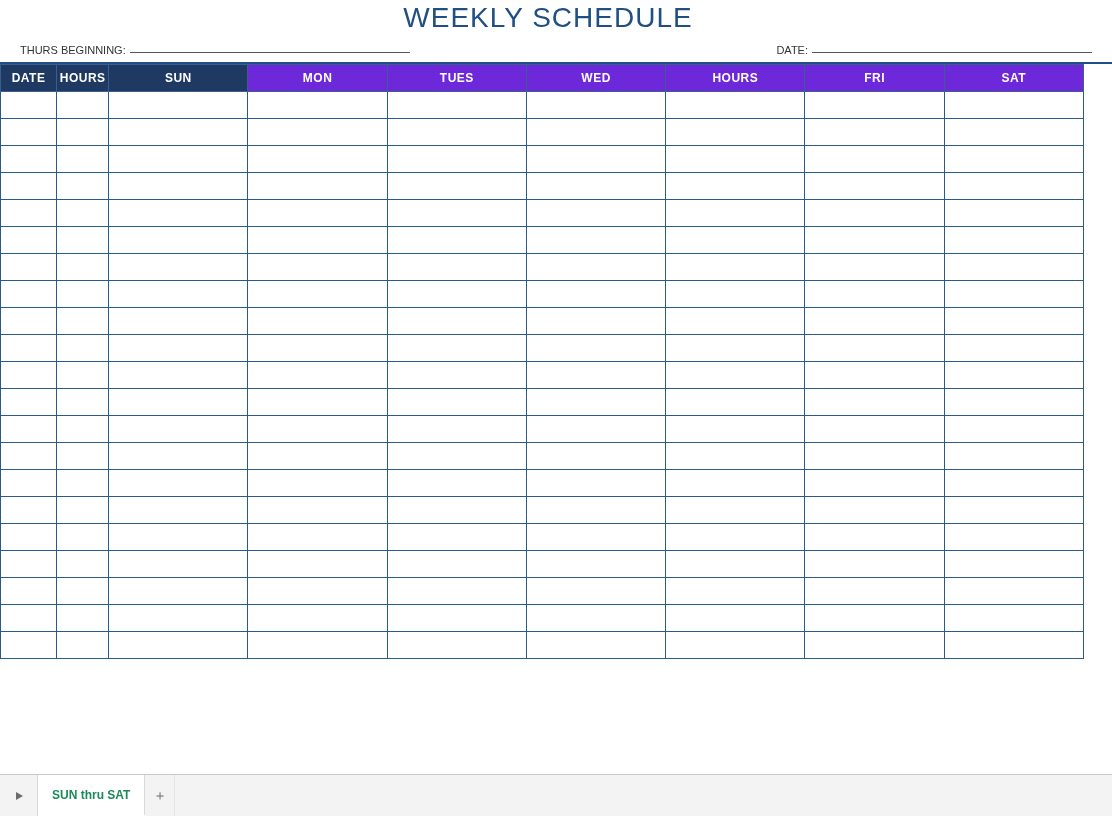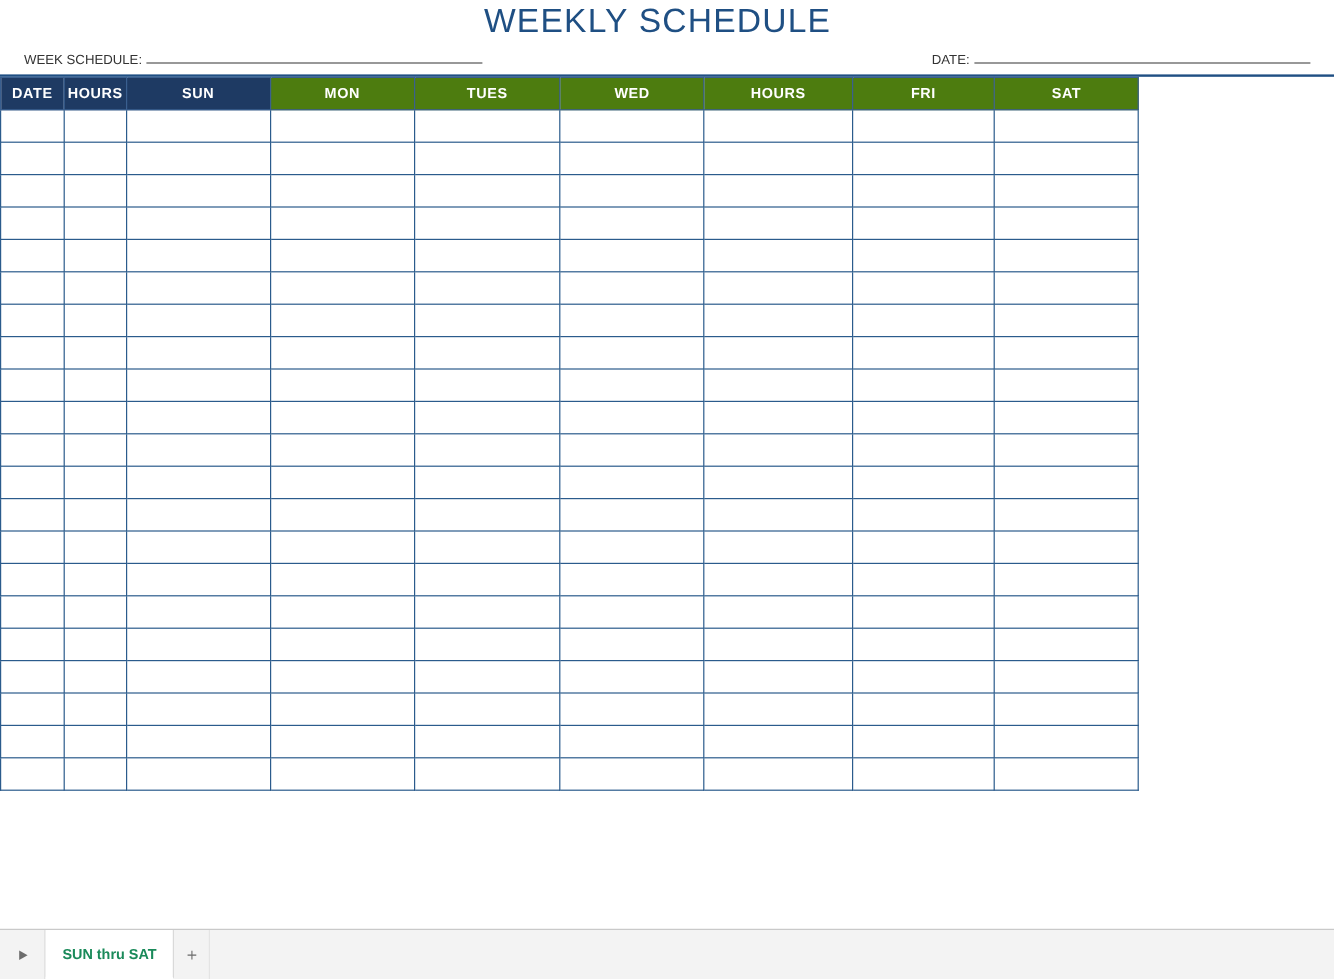--- a/index.html
+++ b/index.html
@@ -39,35 +39,35 @@
   }
   .meta-row .line {
     flex: 0 0 auto;
     height: 1px;
     border-bottom: 1px solid #555;
     position: relative;
     top: -3px;
   }
   table.grid {
     border-collapse: collapse;
-    width: 949px;
+    width: 1084px;
     margin: 0 0 0 0;
   }
   table.grid th {
     color: #fff;
     font-size: 12px;
     font-weight: bold;
     text-align: center;
     padding: 6px 2px;
     border: 1px solid #3a5f8f;
     font-family: Arial, sans-serif;
     letter-spacing: 0.5px;
   }
   .hdr-dark { background: #1e3a63; }
-  .hdr-light { background: #4d7c0f; }
+  .hdr-light { background: #6d28d9; }
   table.grid td {
     border: 1px solid #2b5b8c;
     height: 27px;
     background: #fff;
     font-size: 12px;
   }
   .col-date  { width: 56px; }
   .col-hours { width: 52px; }
   .col-day   { width: 139px; }
 
@@ -118,21 +118,21 @@
     border-top:1px solid #d7d7d7;
   }
 </style>
 </head>
 <body>
 
 <div class="sheet">
   <div class="title">WEEKLY SCHEDULE</div>
 
   <div class="meta-row">
-    <span class="label">WEEK SCHEDULE:</span>
+    <span class="label">THURS BEGINNING:</span>
     <span class="line" style="width:280px"></span>
     <span style="flex:1"></span>
     <span class="label">DATE:</span>
     <span class="line" style="width:280px"></span>
   </div>
 
   <table class="grid" id="schedule-table">
     <thead>
         <tr id="header-row">
           <th class="hdr-dark col-date">DATE</th>

